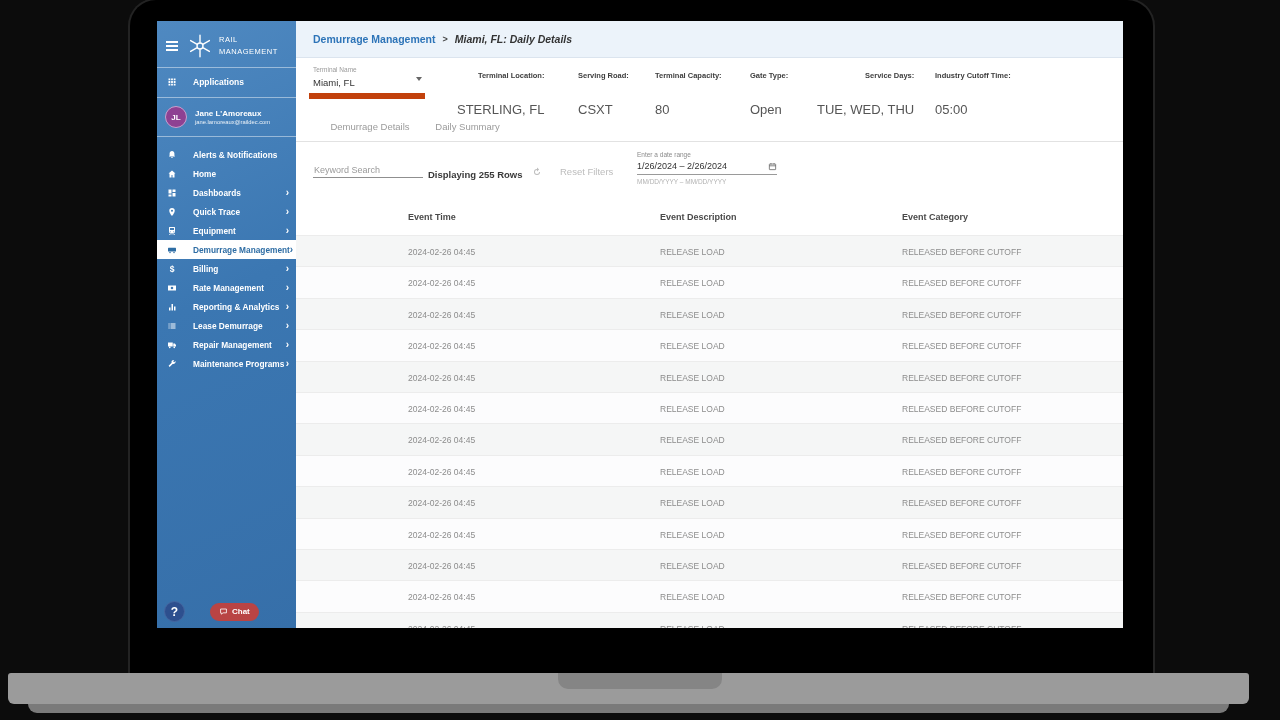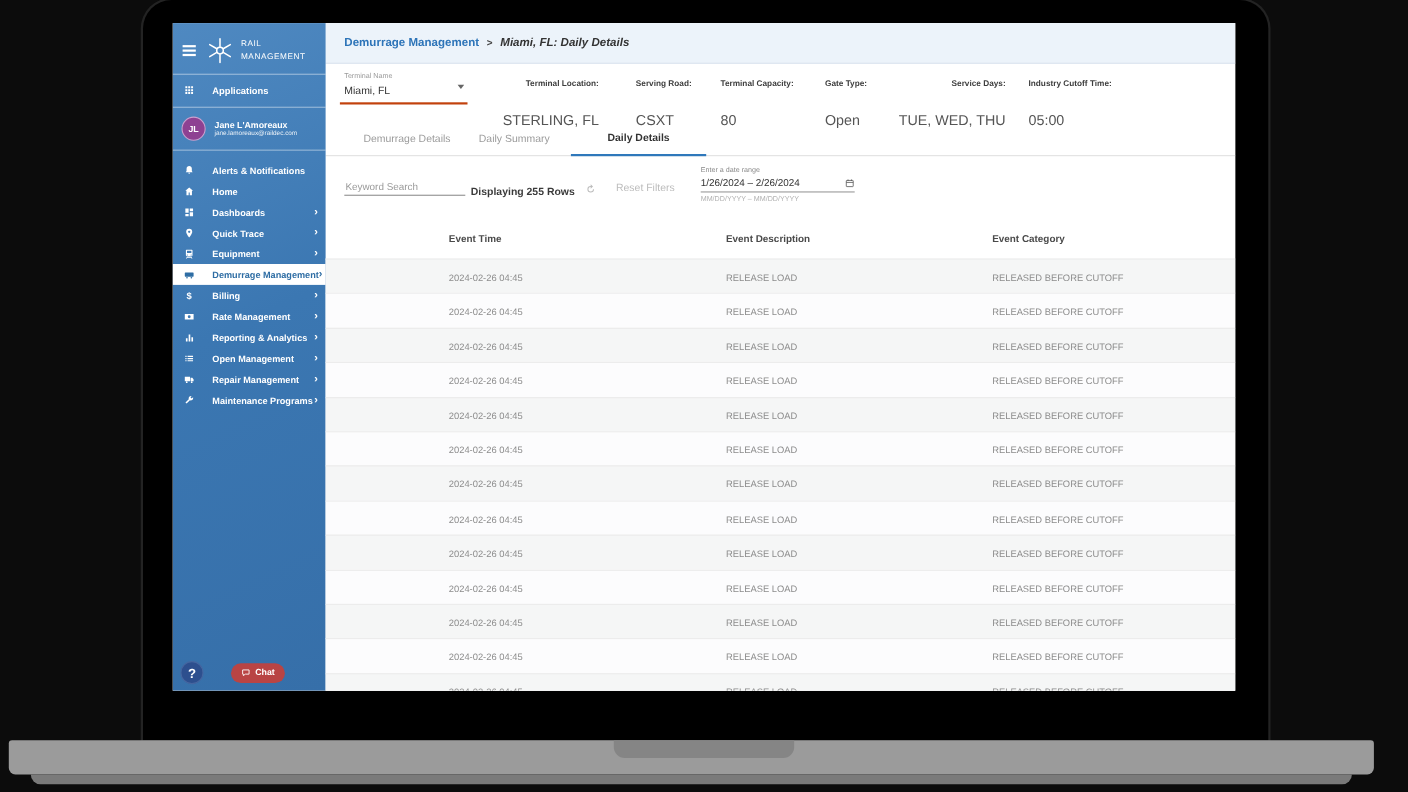--- a/index.html
+++ b/index.html
@@ -63,21 +63,21 @@
                 border-bottom:1px solid #dbe4ee; display:flex; align-items:center;
                 padding-left:17px; font-size:10.5px; font-weight:bold; gap:7px; }
   .bc-link { color:#2d74b8; cursor:pointer; text-decoration:none; }
   .bc-sep { color:#444; font-size:9px; }
   .bc-current { color:#333;font-style:italic; }
 
   .info-row { height:52px; flex-shrink:0; position:relative; }
   .terminal-select { position:absolute; left:13px; top:8px; width:116px; }
   .ts-label { font-size:6.5px; color:#9a9a9a; padding-left:4px; }
   .ts-value-row { display:flex; justify-content:space-between;
-                  border-bottom:2px solid #c2410c; padding:4px 3px 5px 4px;
+                  border-bottom:6px solid #c2410c; padding:4px 3px 5px 4px;
                   font-size:9.5px; color:#333; cursor:pointer; }
   .caret { width:0; height:0; border-left:3.5px solid transparent;
            border-right:3.5px solid transparent; border-top:4px solid #666; }
   .info-field { position:absolute; top:13px; }
   .if-label { font-size:7.5px; font-weight:bold; color:#3d3d3d; margin-bottom:22px;text-align:right; }
   .if-value { font-size:13px; color:#555; }
   .info-field.i0{left:161px} .info-field.i1{left:282px} .info-field.i2{left:359px}
   .info-field.i3{left:454px} .info-field.i4{left:521px} .info-field.i5{left:639px}
 
   .tabs { height:32px; flex-shrink:0; border-bottom:1px solid #e2e2e2;
@@ -260,21 +260,21 @@
           <span>Reporting &amp; Analytics</span>
           <span class="chev">›</span>
         </div>
 
         <div class="sb-item i9 alt">
           <span class="icon">
             <svg viewBox="0 0 20 20">
               <path fill="currentColor" d="M3 5h2.2v2H3zm4 0h10v2H7zM3 9h2.2v2H3zm4 0h10v2H7zm-4 4h2.2v2H3zm4 0h10v2H7z"></path>
             </svg>
           </span>
-          <span>Open Management</span>
+          <span>Lease Demurrage</span>
           <span class="chev">›</span>
         </div>
 
         <div class="sb-item i10">
           <span class="icon">
             <svg viewBox="0 0 20 20">
               <path fill="currentColor" d="M2 5h9.5v8H2zm10.5 2h3.2L18 10v3h-5.5z"></path>
               <circle cx="5.5" cy="14.8" r="1.6" fill="currentColor"></circle>
               <circle cx="14.5" cy="14.8" r="1.6" fill="currentColor"></circle>
             </svg>
@@ -360,23 +360,20 @@
     <div class="tabs">
 
         <div class="tab i0">
           <span>Demurrage Details</span>
         </div>
 
         <div class="tab i1 alt">
           <span>Daily Summary</span>
         </div>
 
-        <div class="tab i2 active">
-          <span>Daily Details</span>
-        </div>
       </div>
 
     <div class="filter-row">
       <input class="keyword-input" type="text" placeholder="Keyword Search" style="">
       <div class="row-count">Displaying 255 Rows</div>
       <button class="reset-btn">
         <svg viewBox="0 0 20 20">
           <path fill="#bcbcbc" d="M10 4a6 6 0 1 0 6 6h-1.8A4.2 4.2 0 1 1 10 5.8V9l4.2-4L10 1z"></path>
         </svg>
         <span>Reset Filters</span>

